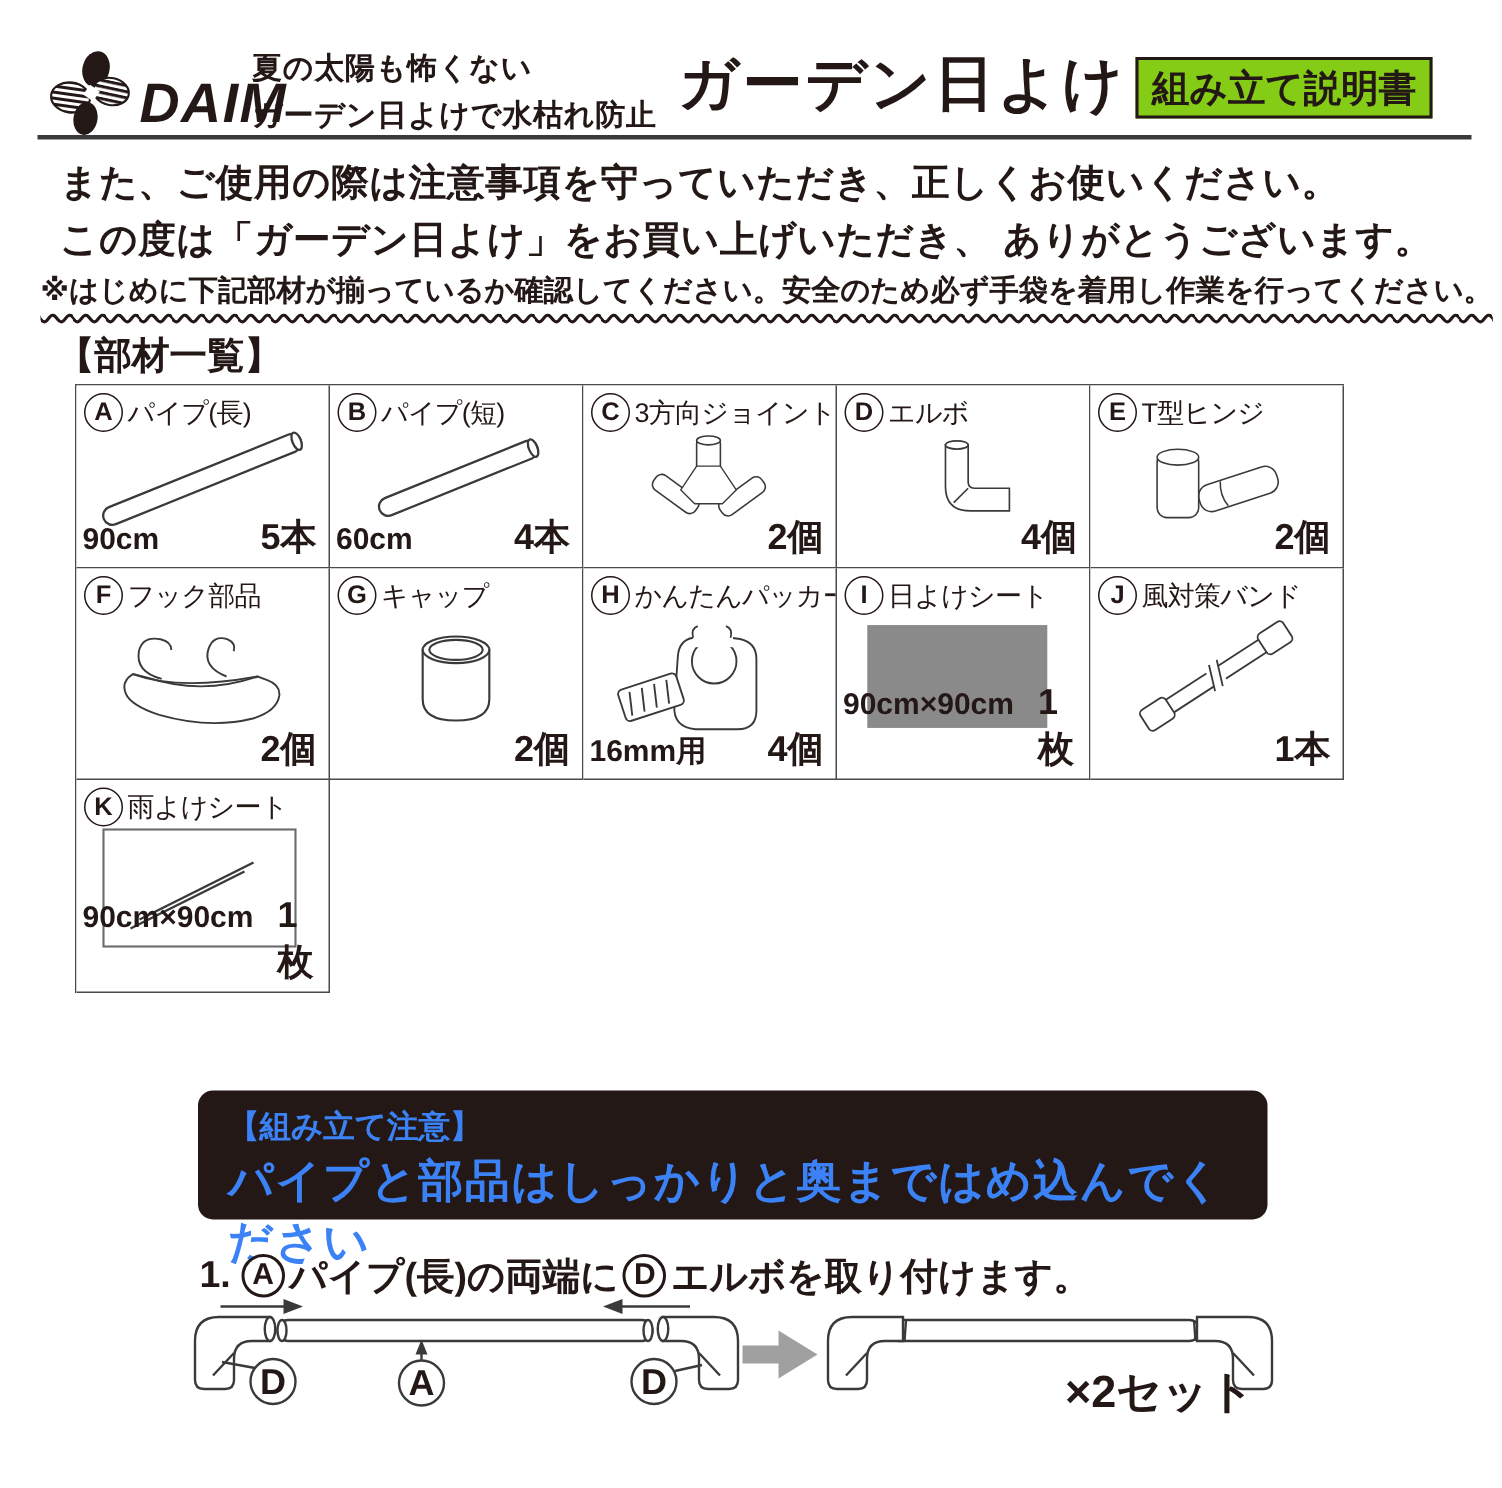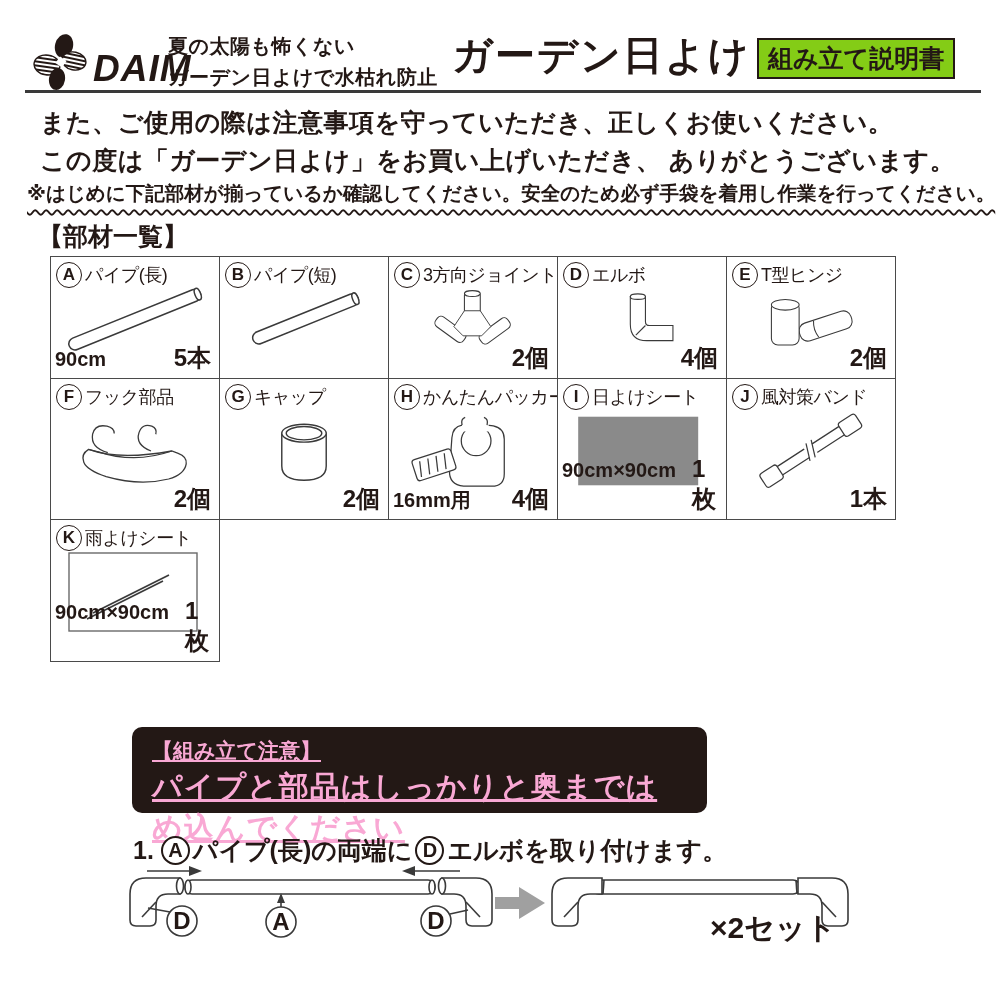--- a/index.html
+++ b/index.html
@@ -28,22 +28,22 @@
   .cell-head { position:absolute; left:5px; top:5px; display:flex; align-items:center; gap:3px; white-space:nowrap; }
   .circ { flex:0 0 auto; width:26px; height:26px; border:1.8px solid #231815; border-radius:50%;
           display:flex; align-items:center; justify-content:center; font-size:17px; font-weight:700; background:#fff; }
   .pname { font-size:18px; font-weight:400; letter-spacing:-0.5px; }
   .cell-art { position:absolute; left:0; right:0; top:30px; bottom:26px; display:flex; align-items:center; justify-content:center; }
   .cell-foot { position:absolute; left:4px; right:8px; bottom:4px; display:flex; justify-content:flex-start; align-items:baseline;gap:16px; }
   .psize { font-size:20px; font-weight:700; }
   .pqty { font-size:24px; font-weight:700; margin-left:auto; }
 
   
-  .caution { position:absolute; left:132px; top:727px; width:575px; height:86px; background:#231815; color:#f9a8d4;
-             border-radius:10px; padding:10px 20px;text-decoration:underline; }
+  .caution { position:absolute; left:132px; top:727px; width:713px; height:86px; background:#231815; color:#3b82f6;
+             border-radius:10px; padding:10px 20px; }
   .caution-h { font-size:21px; font-weight:600; }
   .caution-b { font-size:30px; font-weight:700; letter-spacing:1px; margin-top:2px; }
 
   
   .step1 { position:absolute; left:133px; top:834px; display:flex; align-items:center; font-size:25px; font-weight:600; }
   .step-num { margin-right:4px; }
   .circ2 { width:29px; height:29px; border:2px solid #231815; border-radius:50%; display:flex; align-items:center;
            justify-content:center; font-size:20px; font-weight:700; margin:0 3px; background:#fff; }
   .diagram { position:absolute; left:112px; top:856px; }
 
@@ -117,20 +117,24 @@
           <span class="pname">パイプ(短)</span>
         </div>
       <div class="cell-art">
         <svg width="160" height="66" viewBox="0 0 160 70">
           <g transform="rotate(-22 80 35)">
             <rect class="shape" x="22" y="28" width="120" height="13" rx="6.5"></rect>
             <ellipse class="shape" cx="139" cy="34.5" rx="3" ry="6.5"></ellipse>
           </g>
         </svg>
       </div>
+      <div class="cell-foot">
+          <span class="psize">60cm</span>
+          <span class="pqty">4本</span>
+        </div>
     </div>
 
     <div class="cell">
       <div class="cell-head">
           <span class="circ">C</span>
           <span class="pname">3方向ジョイント</span>
         </div>
       <div class="cell-art">
         <svg width="130" height="66" viewBox="0 0 130 100">
           <g transform="rotate(36 40 72)">

